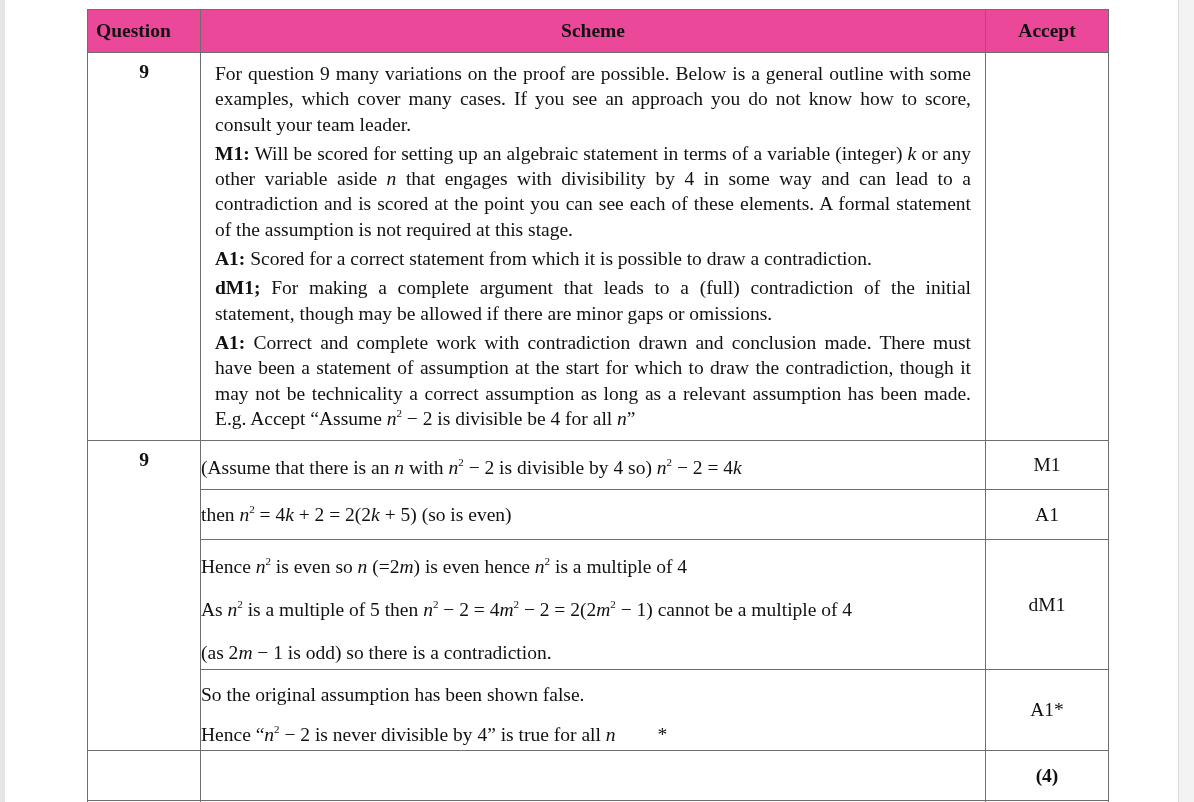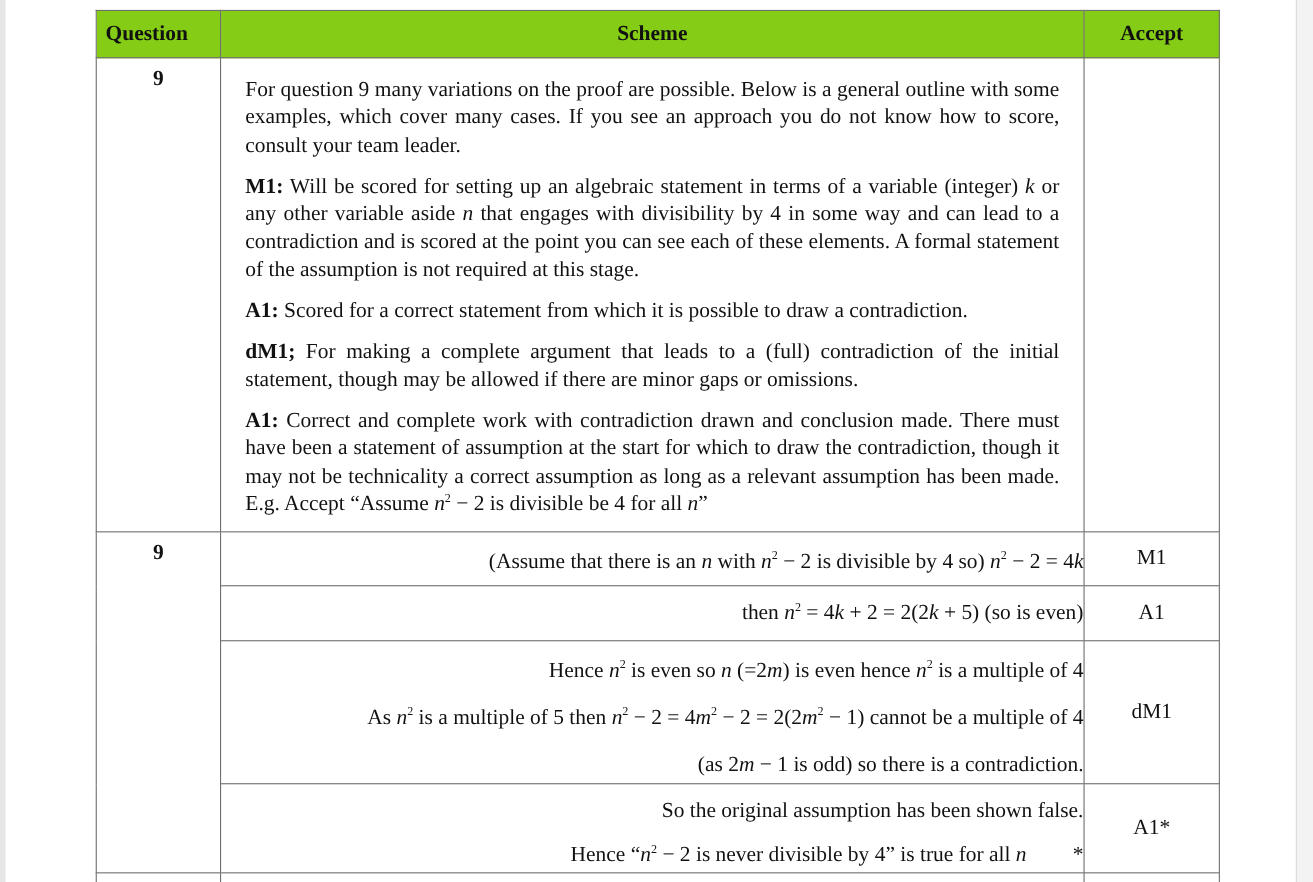--- a/index.html
+++ b/index.html
@@ -14,29 +14,29 @@
   table.ms {
     position:absolute; left:87px; top:9px;
     border-collapse:collapse; table-layout:fixed;
     width:1021px;
   }
   table.ms td, table.ms th {
     border:1.5px solid #6e6e6e;
     padding:0; vertical-align:top;
     font-size:19.5px;
   }
-  th { background:#84cc16; font-weight:bold; height:42px; text-align:center; vertical-align:middle !important; }
+  th { background:#ec4899; font-weight:bold; height:42px; text-align:center; vertical-align:middle !important; }
   th.q { text-align:left; padding-left:8px !important; }
   .qnum { font-weight:bold; text-align:center; padding-top:8px !important; }
   .notes { padding:4px 10px 0 10px !important; line-height:25.3px; text-align:justify; }
-  .notes p { margin:12px; }
+  .notes p { margin:4px; }
   .just { text-align:justify; text-align-last:left; }
   b { font-weight:bold;font-family:Liberation Serif, serif; }
   i { font-style:italic; }
-  .step { text-align:right; vertical-align:middle !important; }
+  .step { text-align:left; vertical-align:middle !important; }
   .mark { text-align:center; vertical-align:middle !important; font-size:19px; }
   .boldmark { font-weight:bold; }
   sup { font-size:11px; vertical-align:8px; line-height:0; }
   .l { display:block;margin-top:10px; }
 </style>
 </head>
 <body>
 
 <div class="edge-left"></div>
 <div class="edge-right"></div>

